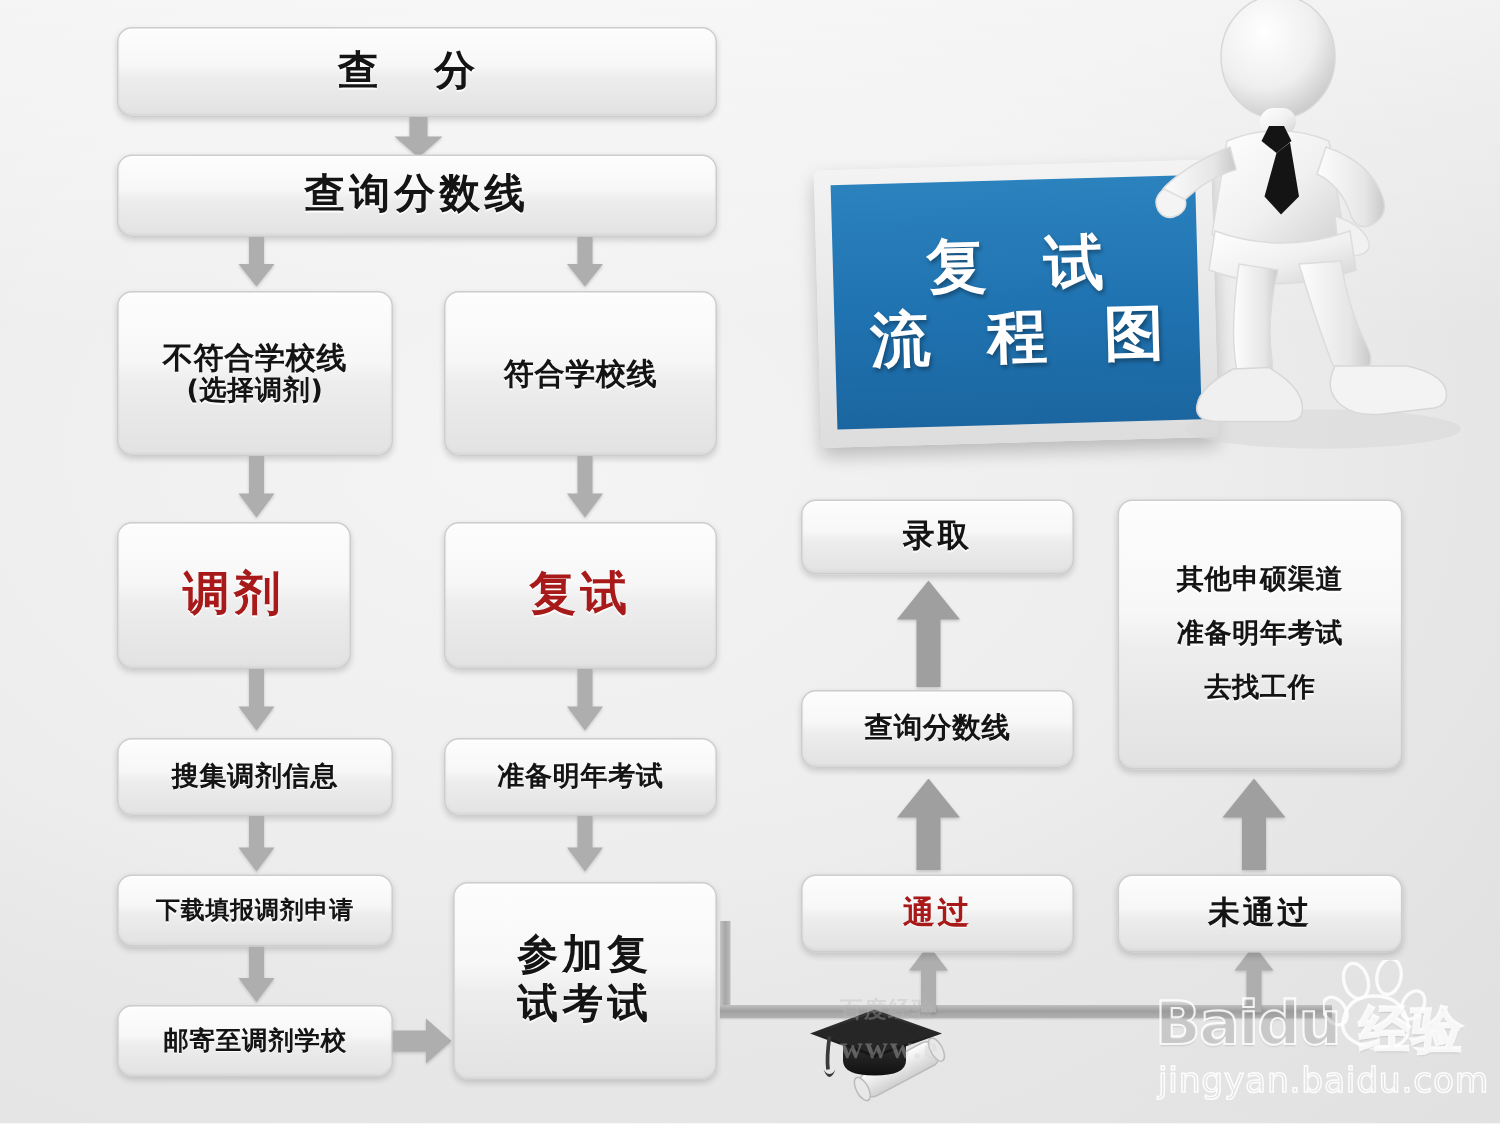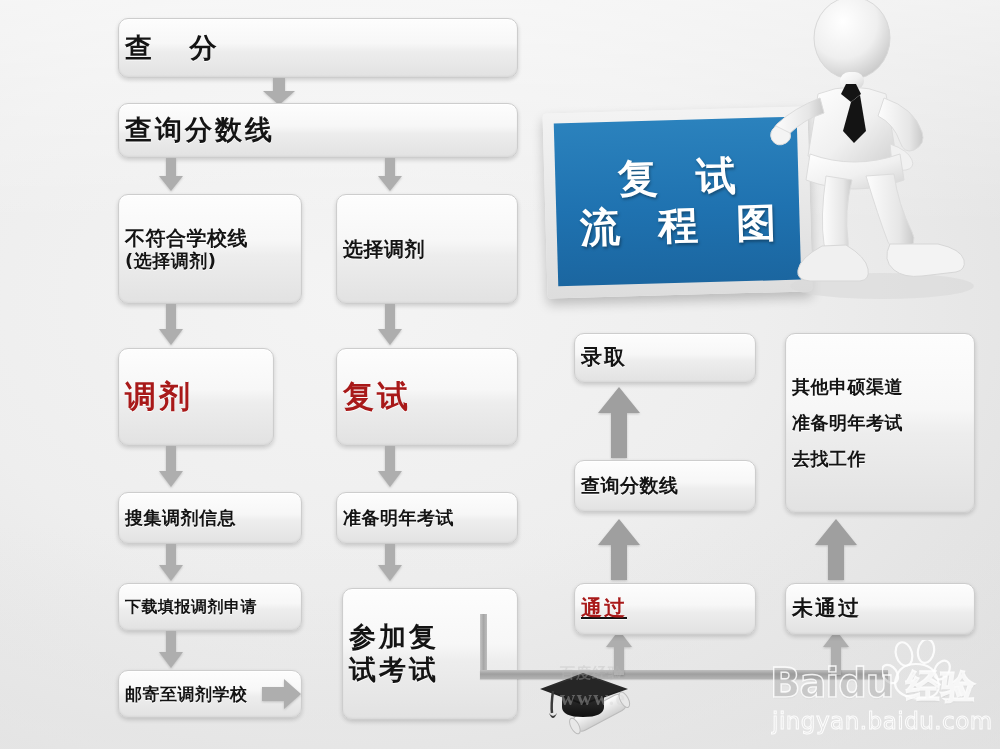--- a/index.html
+++ b/index.html
@@ -23,30 +23,30 @@
     pointer-events: none;
   }
 
   
   .box {
     position: absolute;
     box-sizing: border-box;
     display: flex;
     align-items: center;
     justify-content: center;
+    text-align: center;
     border-radius: 10px;
     border: 1px solid #cdcdcd;
     background: linear-gradient(to bottom, #fdfdfd 0%, #f7f7f7 42%, #ededed 56%, #e2e2e2 100%);
     box-shadow: 0 2px 4px rgba(0,0,0,0.16), inset 0 1px 0 rgba(255,255,255,0.95), inset 0 -1px 2px rgba(0,0,0,0.05);
     color: #141414;
     font-weight: bold;
     line-height: 1.22;
     letter-spacing: 0.5px;
     text-shadow: 0 1px 0 rgba(255,255,255,0.85);
-    margin-left: 40px;
   }
   .box .inner { padding: 0 6px; width: 100%; }
   .red { color: #a81919; }
   .big-title { font-size: 27px; letter-spacing: 14px; }
   .f20 { font-size: 20px; }
   .f19 { font-size: 19px; }
   .f18 { font-size: 18px; }
   .f17 { font-size: 17px; }
   .f16 { font-size: 16px; }
   .f29red { font-size: 31px; letter-spacing: 3px; }
@@ -186,21 +186,21 @@
   </div>
 
   <div class="box" style="left:78px; top:194px; width:184px; height:110px;">
     <div class="inner">
       <div class="f20">不符合学校线</div>
       <div class="f18">(选择调剂)</div>
     </div>
   </div>
 
   <div class="box" style="left:296px; top:194px; width:182px; height:110px;">
-    <div class="inner f20">选择调剂</div>
+    <div class="inner f20">符合学校线</div>
   </div>
 
   <div class="arrow" style="left:158px; top:304px;">
     <svg width="26" height="42" viewBox="0 0 26 42">
         <path d="M8 0 h10 v25 h7 L13 41 L1 25 h7 Z" fill="#aeaeae"></path>
       </svg>
   </div>
   <div class="arrow" style="left:377px; top:304px;">
     <svg width="26" height="42" viewBox="0 0 26 42">
         <path d="M8 0 h10 v25 h7 L13 41 L1 25 h7 Z" fill="#aeaeae"></path>
@@ -300,21 +300,21 @@
   <div class="box" style="left:534px; top:460px; width:182px; height:52px;">
     <div class="inner f19">查询分数线</div>
   </div>
 
   <div class="arrow" style="left:597px; top:519px;">
     <svg width="44" height="62" viewBox="0 0 44 62">
         <path d="M22 0 L43 26 h-13 v35 h-16 V26 H1 Z" fill="#9f9f9f"></path>
       </svg>
   </div>
 
-  <div class="box" style="left:534px; top:583px; width:182px; height:52px;text-decoration:underline;">
+  <div class="box" style="left:534px; top:583px; width:182px; height:52px;">
     <div class="inner f21red red">通过</div>
   </div>
 
   <div class="box" style="left:745px; top:333px; width:190px; height:180px;">
     <div class="inner">
       <div class="f18" style="margin-bottom:14px;">其他申硕渠道</div>
       <div class="f18" style="margin-bottom:14px;">准备明年考试</div>
       <div class="f18">去找工作</div>
     </div>
   </div>

